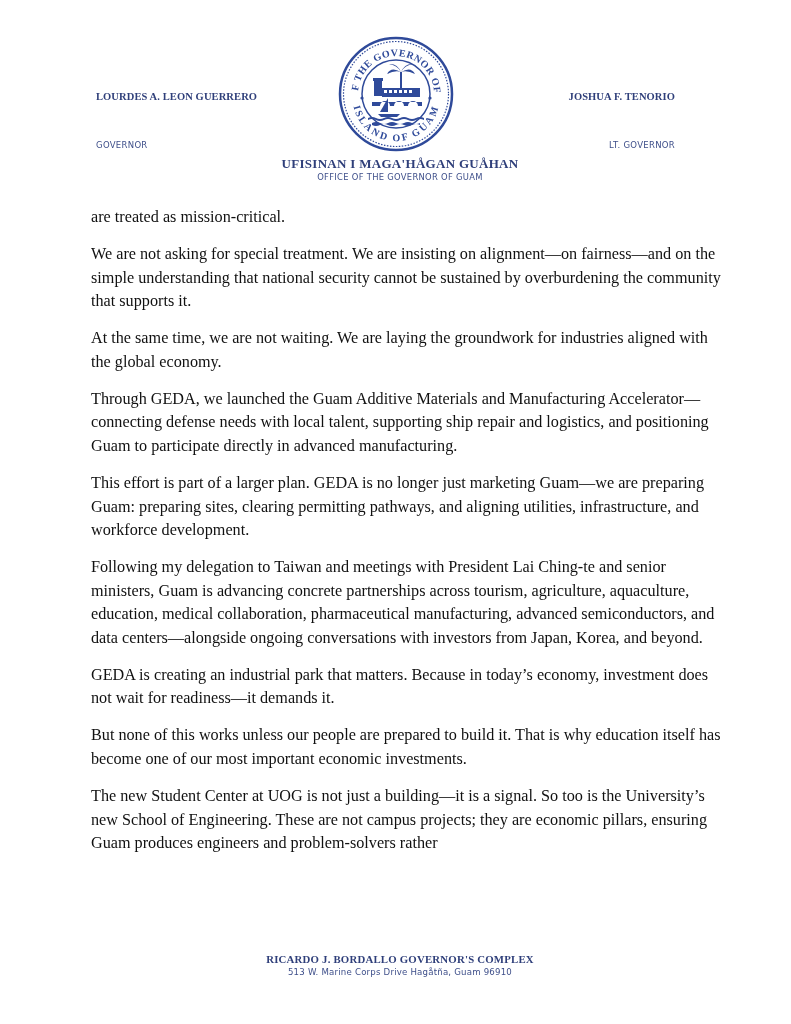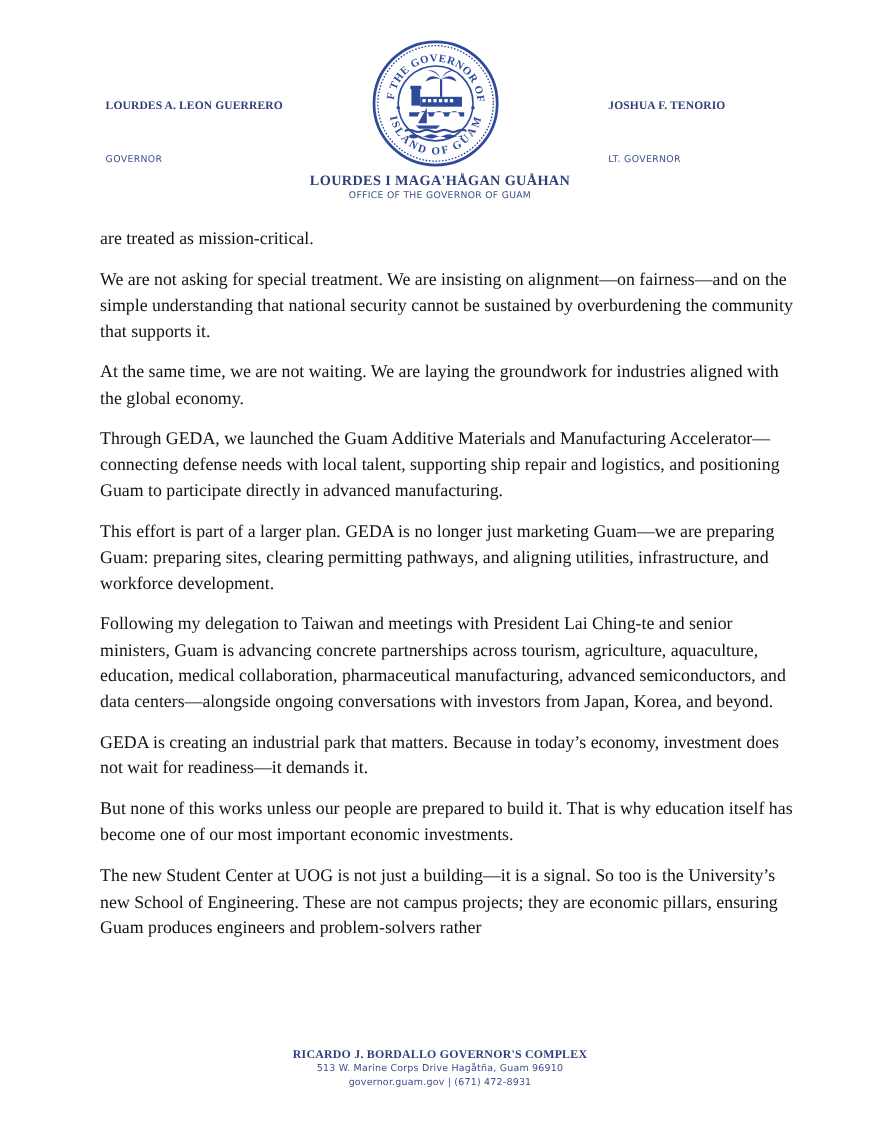--- a/index.html
+++ b/index.html
@@ -1,20 +1,20 @@
 <!DOCTYPE html>
 <html><head>
 <meta charset="utf-8">
 <style>
   html, body { margin: 0; padding: 0; background: #ffffff; }
   body { width: 791px; height: 1024px; position: relative; overflow: hidden; }
   .page { position: absolute; left: 0; top: 0; width: 791px; height: 1024px; background: #fff; }
 
   .hdr-left { position: absolute; left: 96px; top: 90px; width: 172px; }
-  .hdr-right { position: absolute; left: 553px; top: 90px; width: 122px; text-align: left; }
+  .hdr-right { position: absolute; left: 553px; top: 90px; width: 122px; text-align: right; }
   .hdr-name { font-family: "Liberation Serif", serif; font-weight: bold; color: #2f3f7a; font-size: 10.5px; letter-spacing: 0.1px; line-height: 13px; white-space: nowrap; }
   .hdr-role { font-family: "DejaVu Sans", sans-serif; color: #3e4f8a; font-size: 8.5px; line-height: 12px; letter-spacing: 0.3px; white-space: nowrap; margin-top: 36px; }
 
   .seal { position: absolute; left: 338px; top: 36px; width: 116px; height: 116px; }
 
   .office { position: absolute; left: 200px; top: 156px; width: 400px; text-align: center; }
   .office-name { font-family: "Liberation Serif", serif; font-weight: bold; color: #2f3f7a; font-size: 13px; letter-spacing: 0.3px; line-height: 16px; }
   .office-sub { font-family: "DejaVu Sans", sans-serif; color: #3e4f8a; font-size: 8.4px; letter-spacing: 0.3px; line-height: 11px; }
 
   .body { position: absolute; left: 91px; top: 206px; width: 640px; font-family: "Liberation Serif", serif; font-size: 16.2px; line-height: 23.6px; color: #111; }
@@ -81,35 +81,34 @@
       </g>
     </svg>
   </div>
 
   <div class="hdr-right">
     <div class="hdr-name">JOSHUA F. TENORIO</div>
     <div class="hdr-role">LT. GOVERNOR</div>
   </div>
 
   <div class="office">
-    <div class="office-name">LOURDES I MAGA'HÅGAN GUÅHAN</div>
+    <div class="office-name">UFISINAN I MAGA'HÅGAN GUÅHAN</div>
     <div class="office-sub">OFFICE OF THE GOVERNOR OF GUAM</div>
   </div>
 
   <div class="body">
     <p>are treated as mission-critical.</p>
     <p>We are not asking for special treatment. We are insisting on alignment—on fairness—and on the simple understanding that national security cannot be sustained by overburdening the community that supports it.</p>
     <p>At the same time, we are not waiting. We are laying the groundwork for industries aligned with the global economy.</p>
     <p>Through GEDA, we launched the Guam Additive Materials and Manufacturing Accelerator—connecting defense needs with local talent, supporting ship repair and logistics, and positioning Guam to participate directly in advanced manufacturing.</p>
     <p>This effort is part of a larger plan.  GEDA is no longer just marketing Guam—we are preparing Guam: preparing sites, clearing permitting pathways, and aligning utilities, infrastructure, and workforce development.</p>
     <p>Following my delegation to Taiwan and meetings with President Lai Ching-te and senior ministers, Guam is advancing concrete partnerships across tourism, agriculture, aquaculture, education, medical collaboration, pharmaceutical manufacturing, advanced semiconductors, and data centers—alongside ongoing conversations with investors from Japan, Korea, and beyond.</p>
     <p>GEDA is creating an industrial park that matters. Because in today’s economy, investment does not wait for readiness—it demands it.</p>
     <p>But none of this works unless our people are prepared to build it. That is why education itself has become one of our most important economic investments.</p>
     <p>The new Student Center at UOG is not just a building—it is a signal. So too is the University’s new School of Engineering. These are not campus projects; they are economic pillars, ensuring Guam produces engineers and problem-solvers rather</p>
   </div>
 
   <div class="footer">
     <div class="ft-name">RICARDO J. BORDALLO GOVERNOR'S COMPLEX</div>
     <div class="ft-line">513 W. Marine Corps Drive Hagåtña, Guam 96910</div>
-    <div class="ft-line">governor.guam.gov | (671) 472-8931</div>
   </div>
 
 </div>
 
 </body></html>

